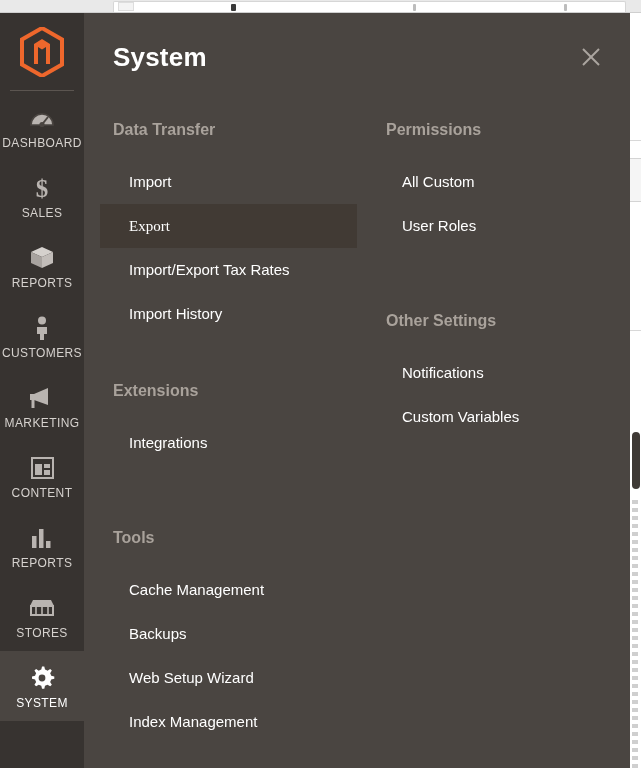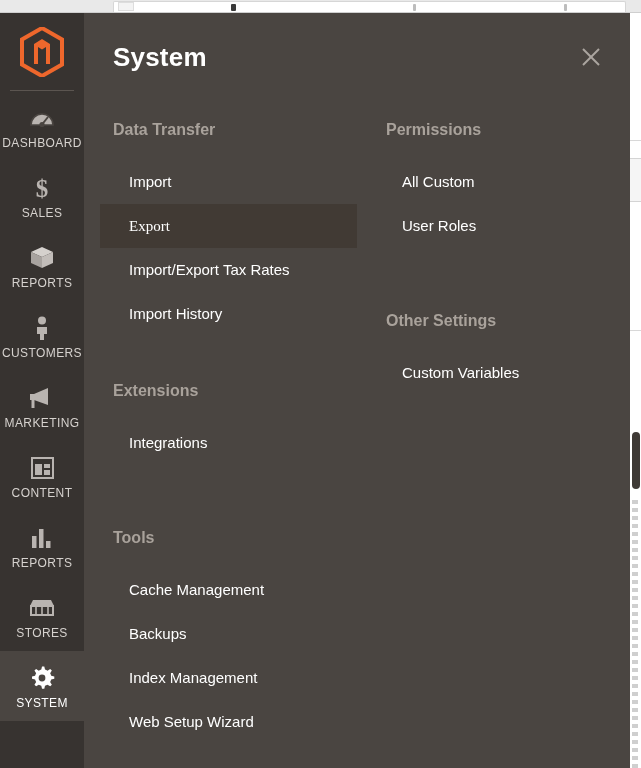--- a/index.html
+++ b/index.html
@@ -382,38 +382,39 @@
           <div class="group-title">Extensions</div>
           <a class="menu-link" href="#">Integrations</a>
         </div>
 
         <div class="group-gap-md"></div>
 
         <div class="group">
           <div class="group-title">Tools</div>
           <a class="menu-link" href="#">Cache Management</a>
           <a class="menu-link" href="#">Backups</a>
+          <a class="menu-link" href="#">Web Setup Wizard</a>
           <a class="menu-link" href="#">Index Management</a>
-          <a class="menu-link" href="#">Web Setup Wizard</a>
         </div>
 
       </div>
 
       <div class="panel-col">
 
         <div class="group">
           <div class="group-title">Permissions</div>
           <a class="menu-link" href="#">All Custom</a>
           <a class="menu-link" href="#">User Roles</a>
         </div>
 
         <div class="group-gap-md"></div>
 
         <div class="group">
           <div class="group-title">Other Settings</div>
+          <a class="menu-link" href="#">Notifications</a>
           <a class="menu-link" href="#">Custom Variables</a>
         </div>
 
       </div>
 
     </div>
   </section>
 
 </div>
 

